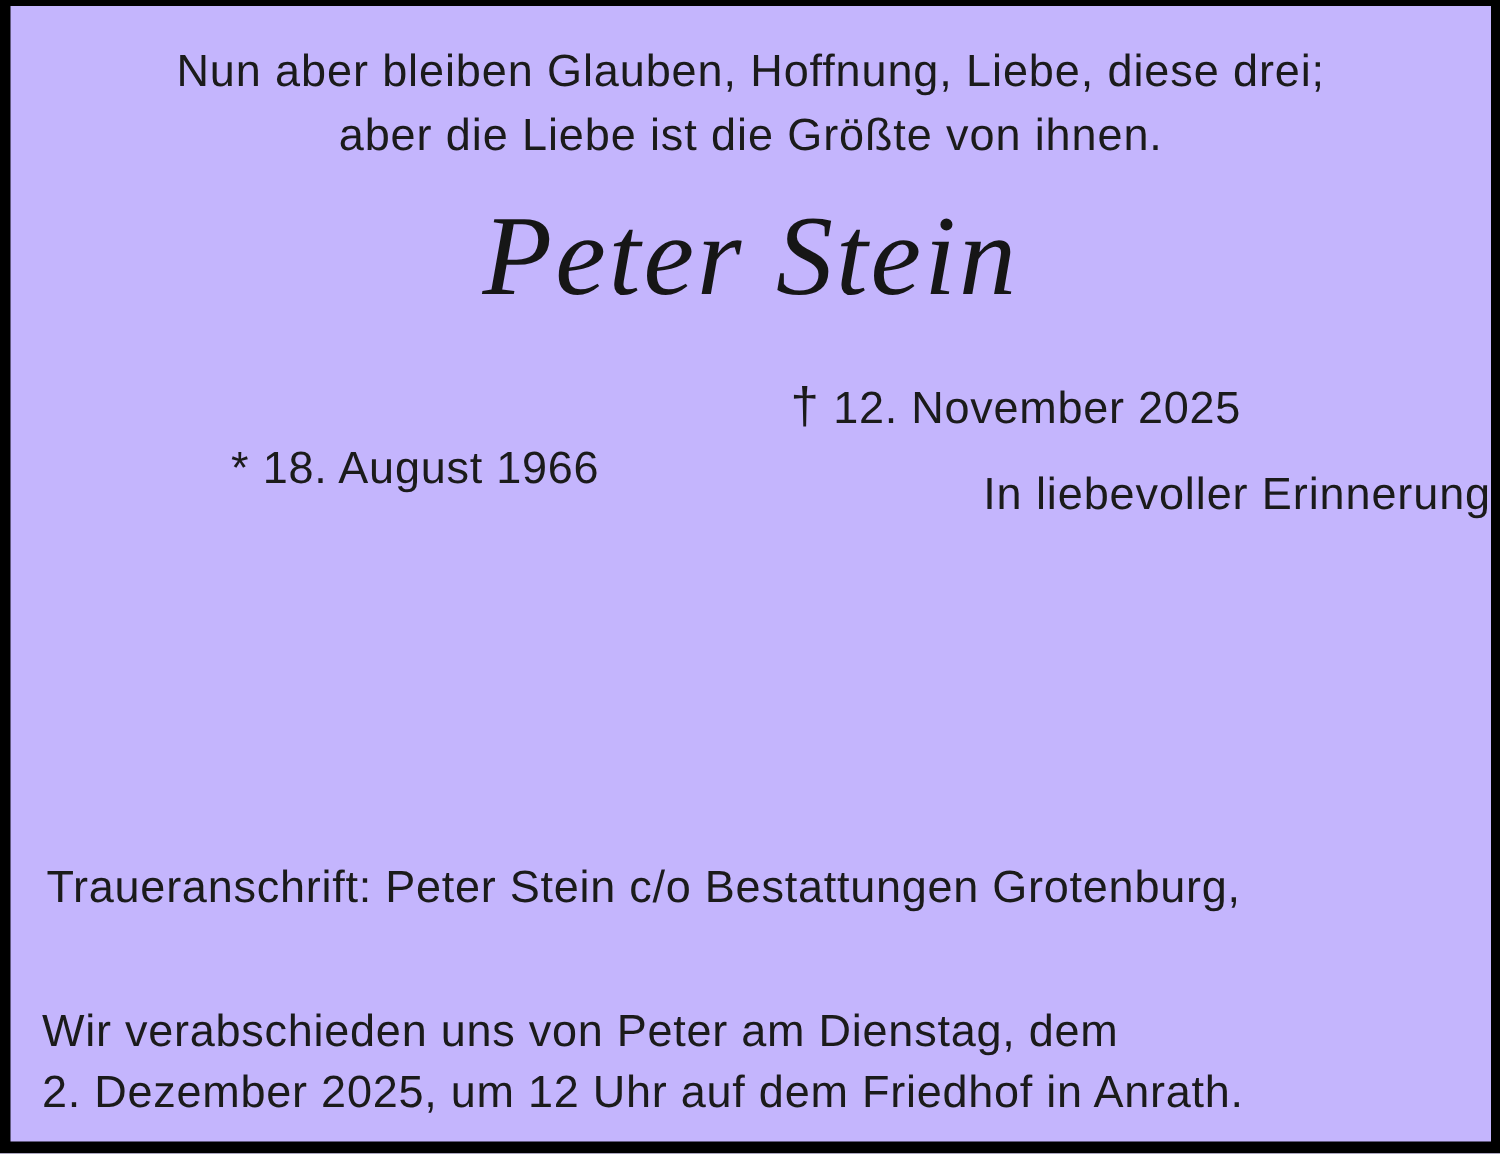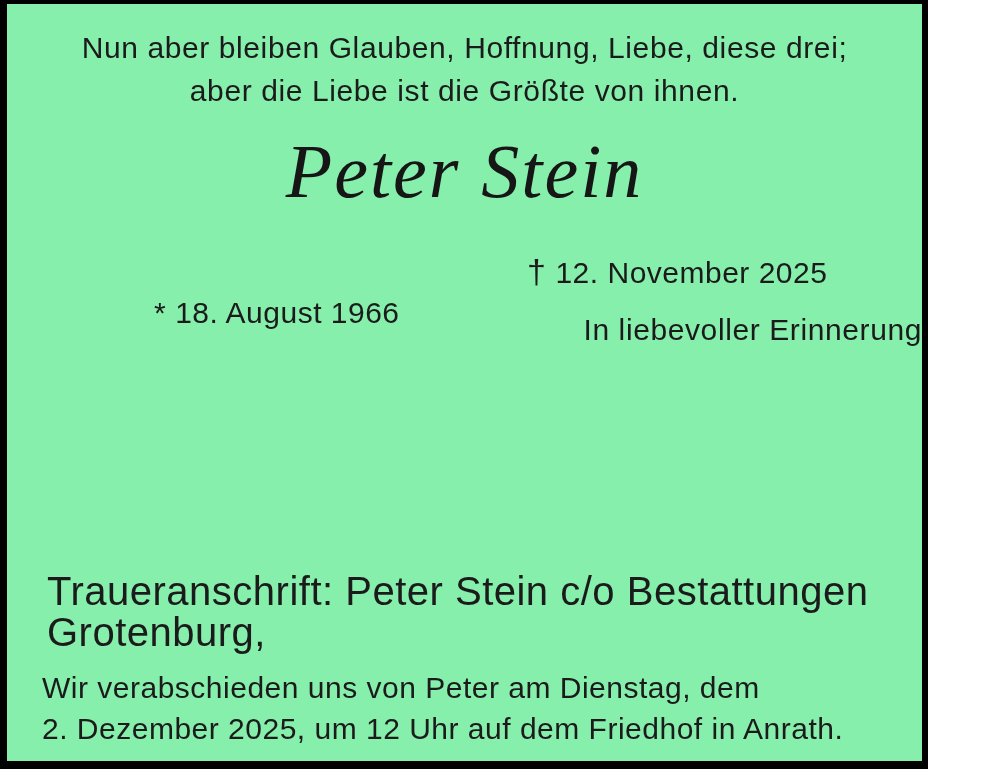--- a/index.html
+++ b/index.html
@@ -2,24 +2,24 @@
 <html><head>
 <meta charset="utf-8">
 <style>
   html, body {
     margin: 0;
     padding: 0;
     background: #ffffff;
   }
   .sheet {
     position: relative;
-    width: 928px;
+    width: 1000px;
     height: 769px;
     box-sizing: border-box;
-    background: #86efac;
+    background: #c4b5fd;
     border-style: solid;
     border-color: #000000;
     border-width: 4px 6px 8px 7px;
     font-family: "Liberation Sans", sans-serif;
     color: #1b1b1b;
     overflow: hidden;
   }
   .block {
     position: absolute;
     left: 0;
@@ -77,30 +77,30 @@
   }
   .mourners {
     top: 381px;
     text-align: center;
     font-size: 30px;
     line-height: 39px;
     letter-spacing: 0.6px;
   }
   .address {
     top: 567px;
-    padding-left: 40px;
+    padding-left: 24px;
     box-sizing: border-box;
     text-align: left;
-    font-size: 40px;
+    font-size: 30px;
     line-height: 41px;
     letter-spacing: 0.5px;
   }
   .farewell {
     top: 663px;
-    padding-left: 35px;
+    padding-left: 21px;
     box-sizing: border-box;
     text-align: left;
     font-size: 30px;
     line-height: 41px;
     letter-spacing: 0.5px;
   }
 </style>
 </head>
 <body>
 

